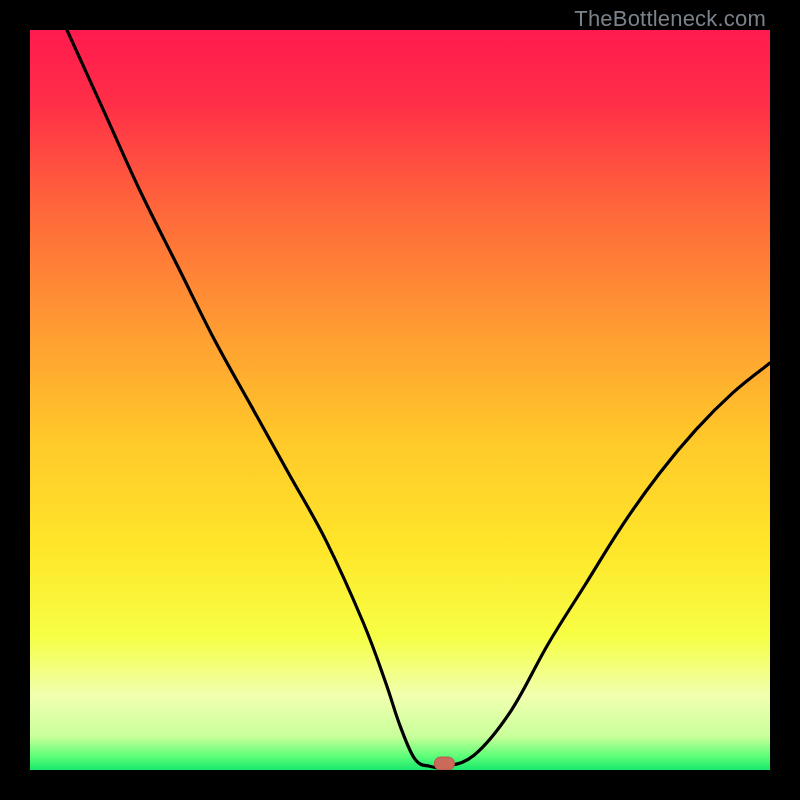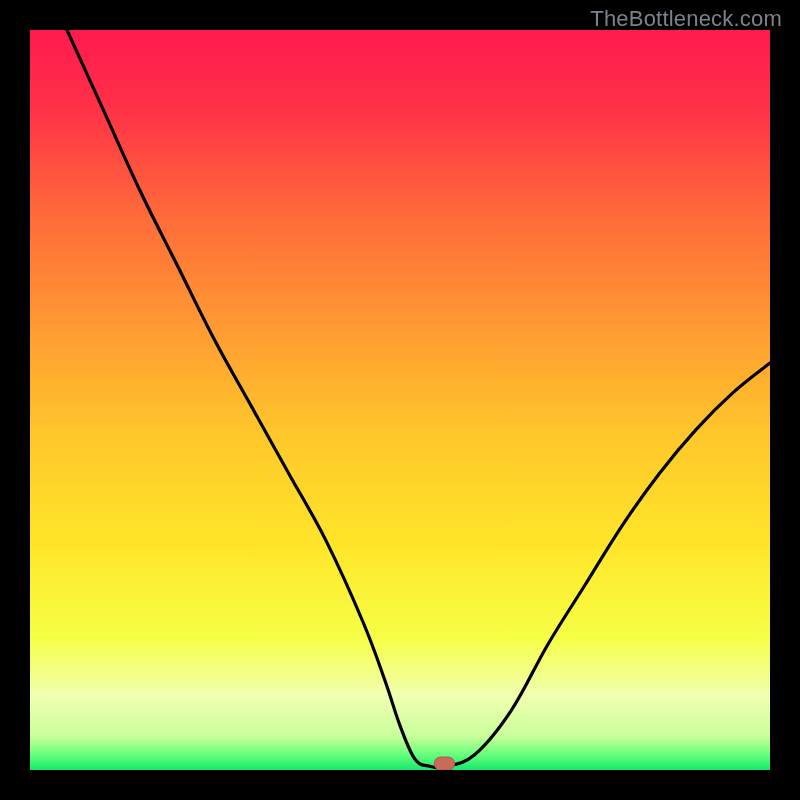--- a/index.html
+++ b/index.html
@@ -22,21 +22,21 @@
   .plot-area {
     position: absolute;
     left: 0;
     top: 0;
     width: 740px;
     height: 740px;
   }
   .watermark {
     position: absolute;
     top: 6px;
-    right: 18px;
+    right: 34px;
     color: #7a828a;
     font-size: 22px;
     font-weight: 500;
     letter-spacing: 0.2px;
     pointer-events: none;
   }
 </style>
 </head>
 <body>
 

